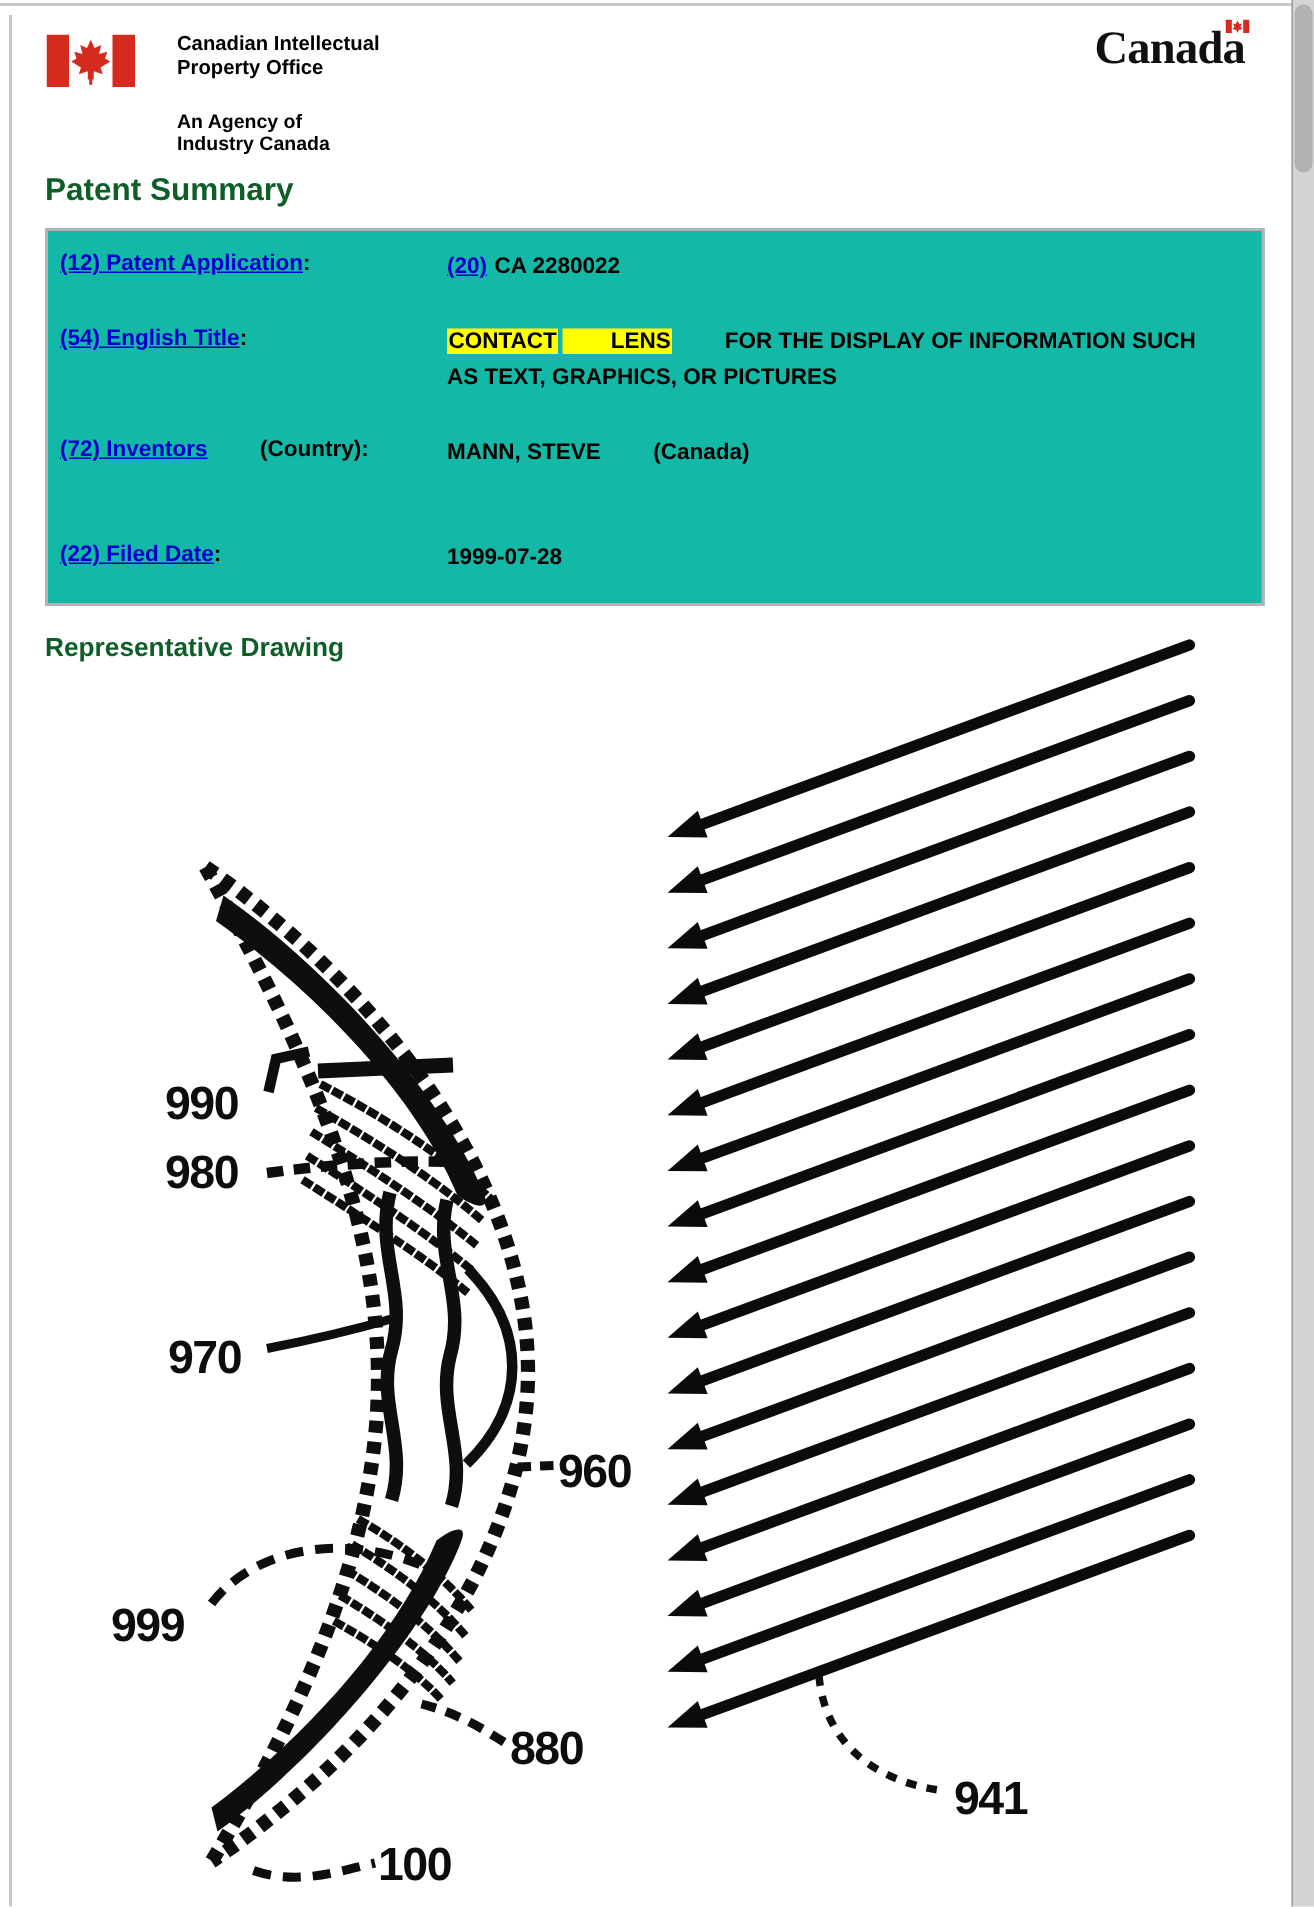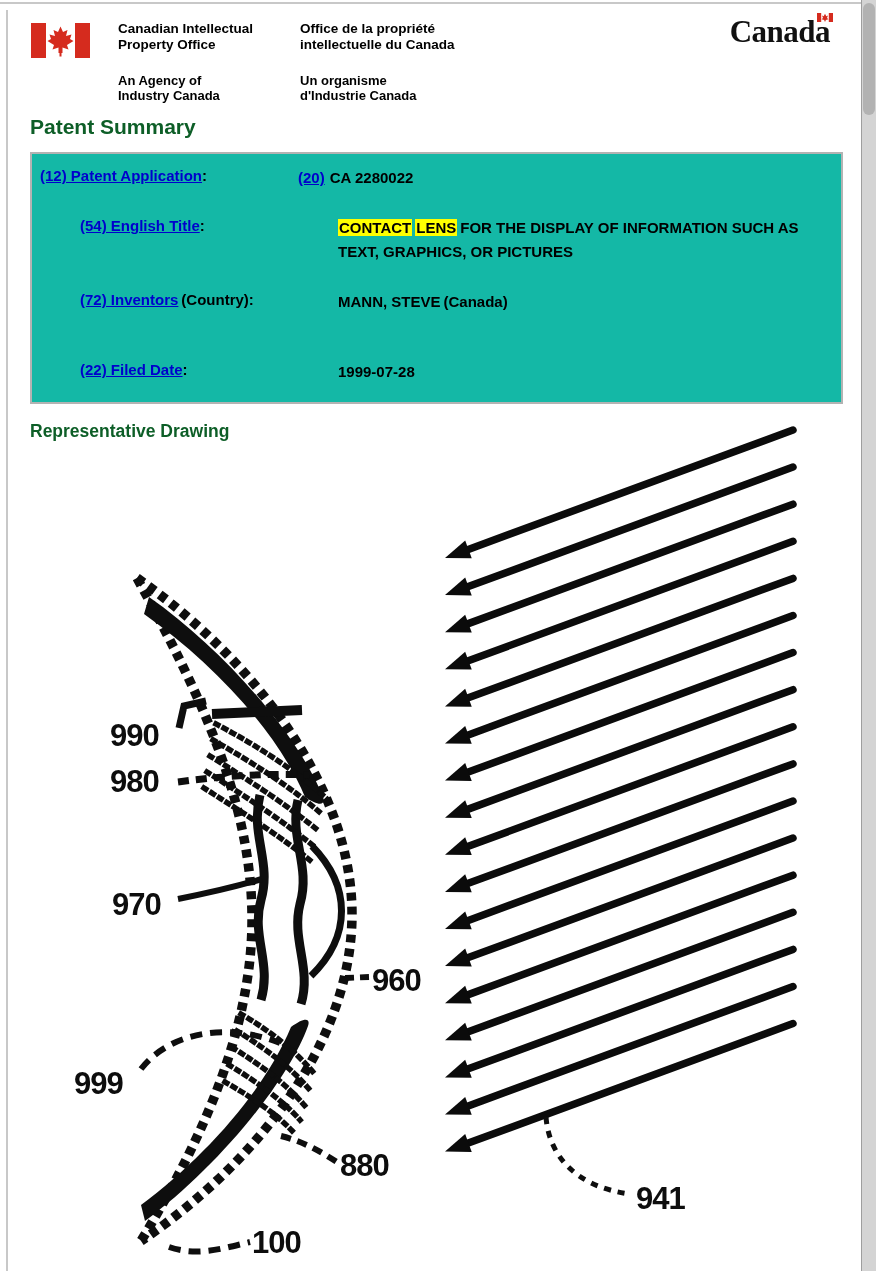--- a/index.html
+++ b/index.html
@@ -36,28 +36,28 @@
   .h-green{position:absolute;left:30px;color:var(--green);font-weight:bold;}
   #patent-summary-title{top:115px;font-size:21px;}
   #rep-drawing-title{top:421px;font-size:17.5px;}
 
   
   .summary-box{
     position:absolute;left:30px;top:152px;width:813px;box-sizing:border-box;
     border:2px solid #b3b3b3;background:#14b8a6;padding:12px 8px 18px 8px;
   }
   .srow{display:flex;align-items:flex-start;}
-  .srow + .srow{margin-top:26px;margin-left:40px;}
+  .srow + .srow{margin-top:26px;}
   .srow.gap-lg{margin-top:46px;}
   .slabel{flex:0 0 258px;font-weight:bold;font-size:15px;line-height:20px;}
   .svalue{flex:1 1 auto;max-width:505px;font-weight:bold;font-size:15px;line-height:24px;}
   a.inid{color:var(--link);font-weight:bold;text-decoration:underline;cursor:pointer;}
   .hl{background:var(--hl);padding:0 1px;}
   .sp-left{margin-left:5px;}
-  .sp-left-sm{margin-left:3px;}
+  .sp-left-sm{margin-left:3px;padding-left:32px;}
 
   
   #drawing-svg{position:absolute;left:0;top:0;width:876px;height:1271px;pointer-events:none;}
   #drawing-svg text{font-family:"Liberation Sans",sans-serif;font-weight:bold;font-size:31px;letter-spacing:-1px;fill:#0d0d0d;}
 </style>
 </head>
 <body>
 
 <div class="frame-top"></div>
 <div class="frame-left"></div>
@@ -78,28 +78,20 @@
 
   <div class="org-block org-en">
     <div>Canadian Intellectual</div>
     <div>Property Office</div>
     <div class="agency">
       <div>An Agency of</div>
       <div>Industry Canada</div>
     </div>
   </div>
 
-  <div class="org-block org-fr">
-    <div>Office de la propriété</div>
-    <div>intellectuelle du Canada</div>
-    <div class="agency">
-      <div>Un organisme</div>
-      <div>d'Industrie Canada</div>
-    </div>
-  </div>
 
   <div class="wordmark">
     <span>Canada</span>
     <svg class="miniflag" width="16" height="9" viewBox="0 0 16 9">
       <rect x="0" y="0" width="4.2" height="9" fill="#d52b1e"></rect>
       <rect x="11.8" y="0" width="4.2" height="9" fill="#d52b1e"></rect>
       <polygon points="8,0.8 9.3,3.2 11,2.6 10,5 11.5,6.2 8.9,7 8,9 7.1,7 4.5,6.2 6,5 5,2.6 6.7,3.2" fill="#d52b1e"></polygon>
     </svg>
   </div>
 </div>

